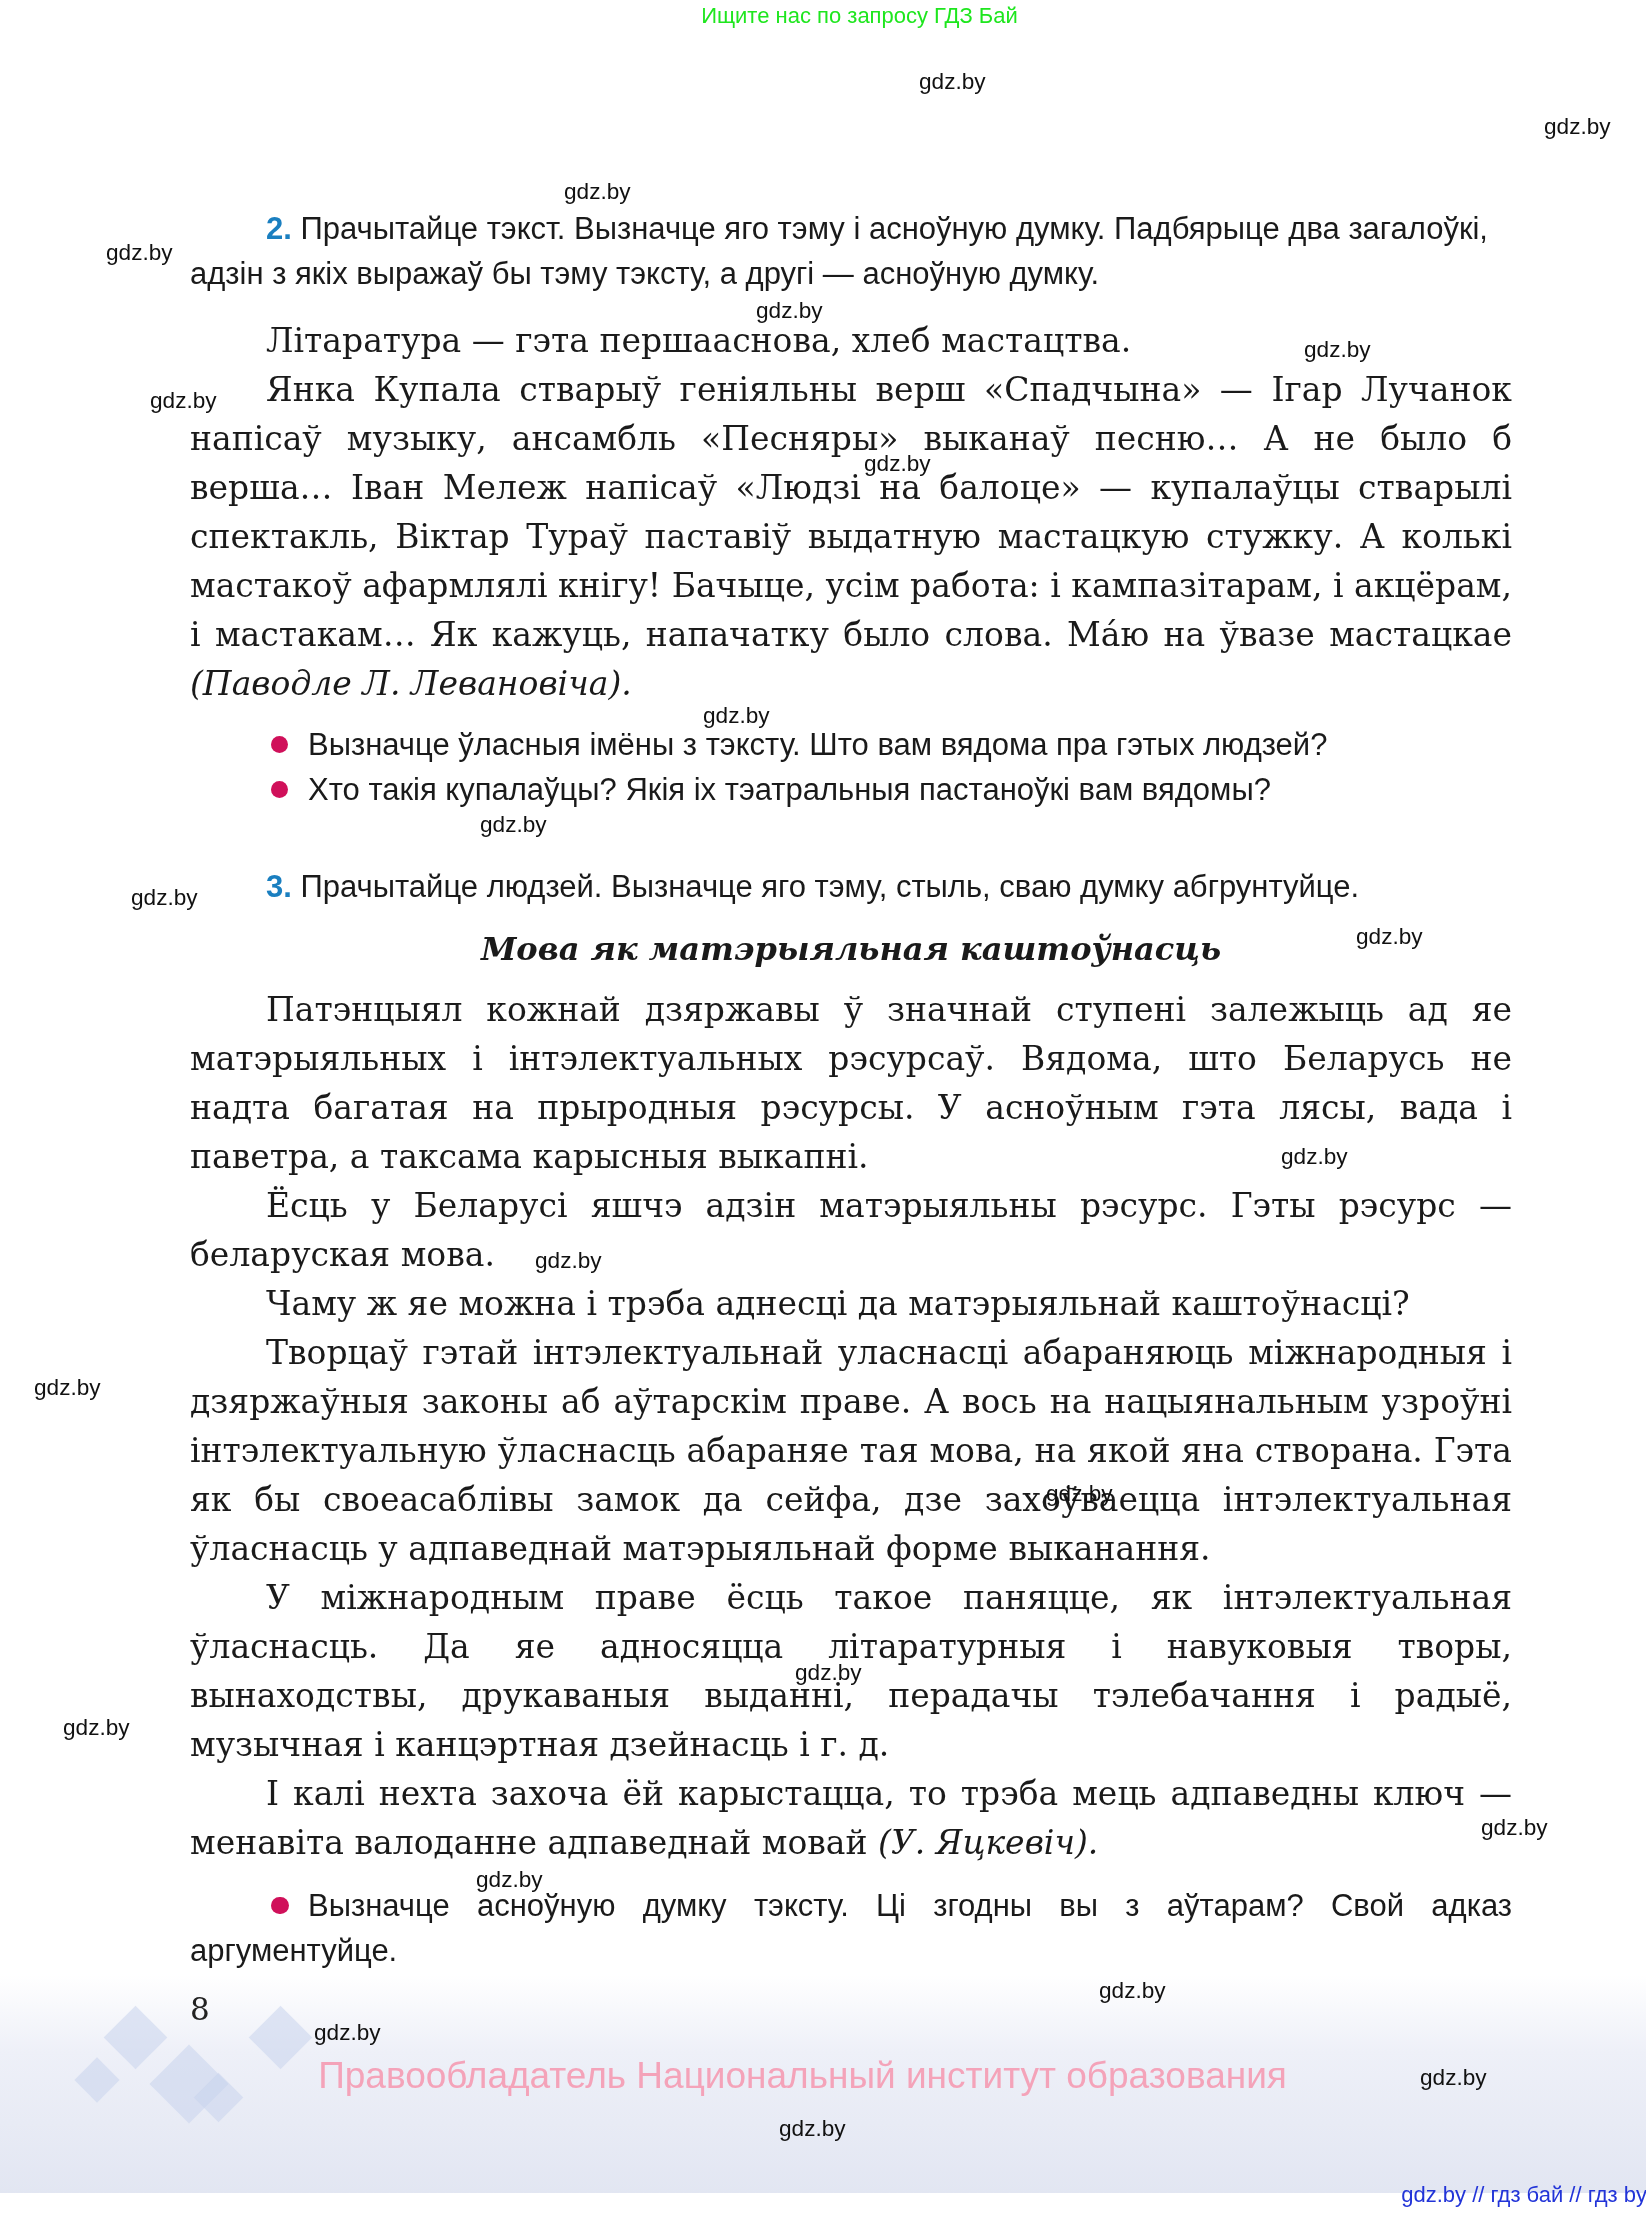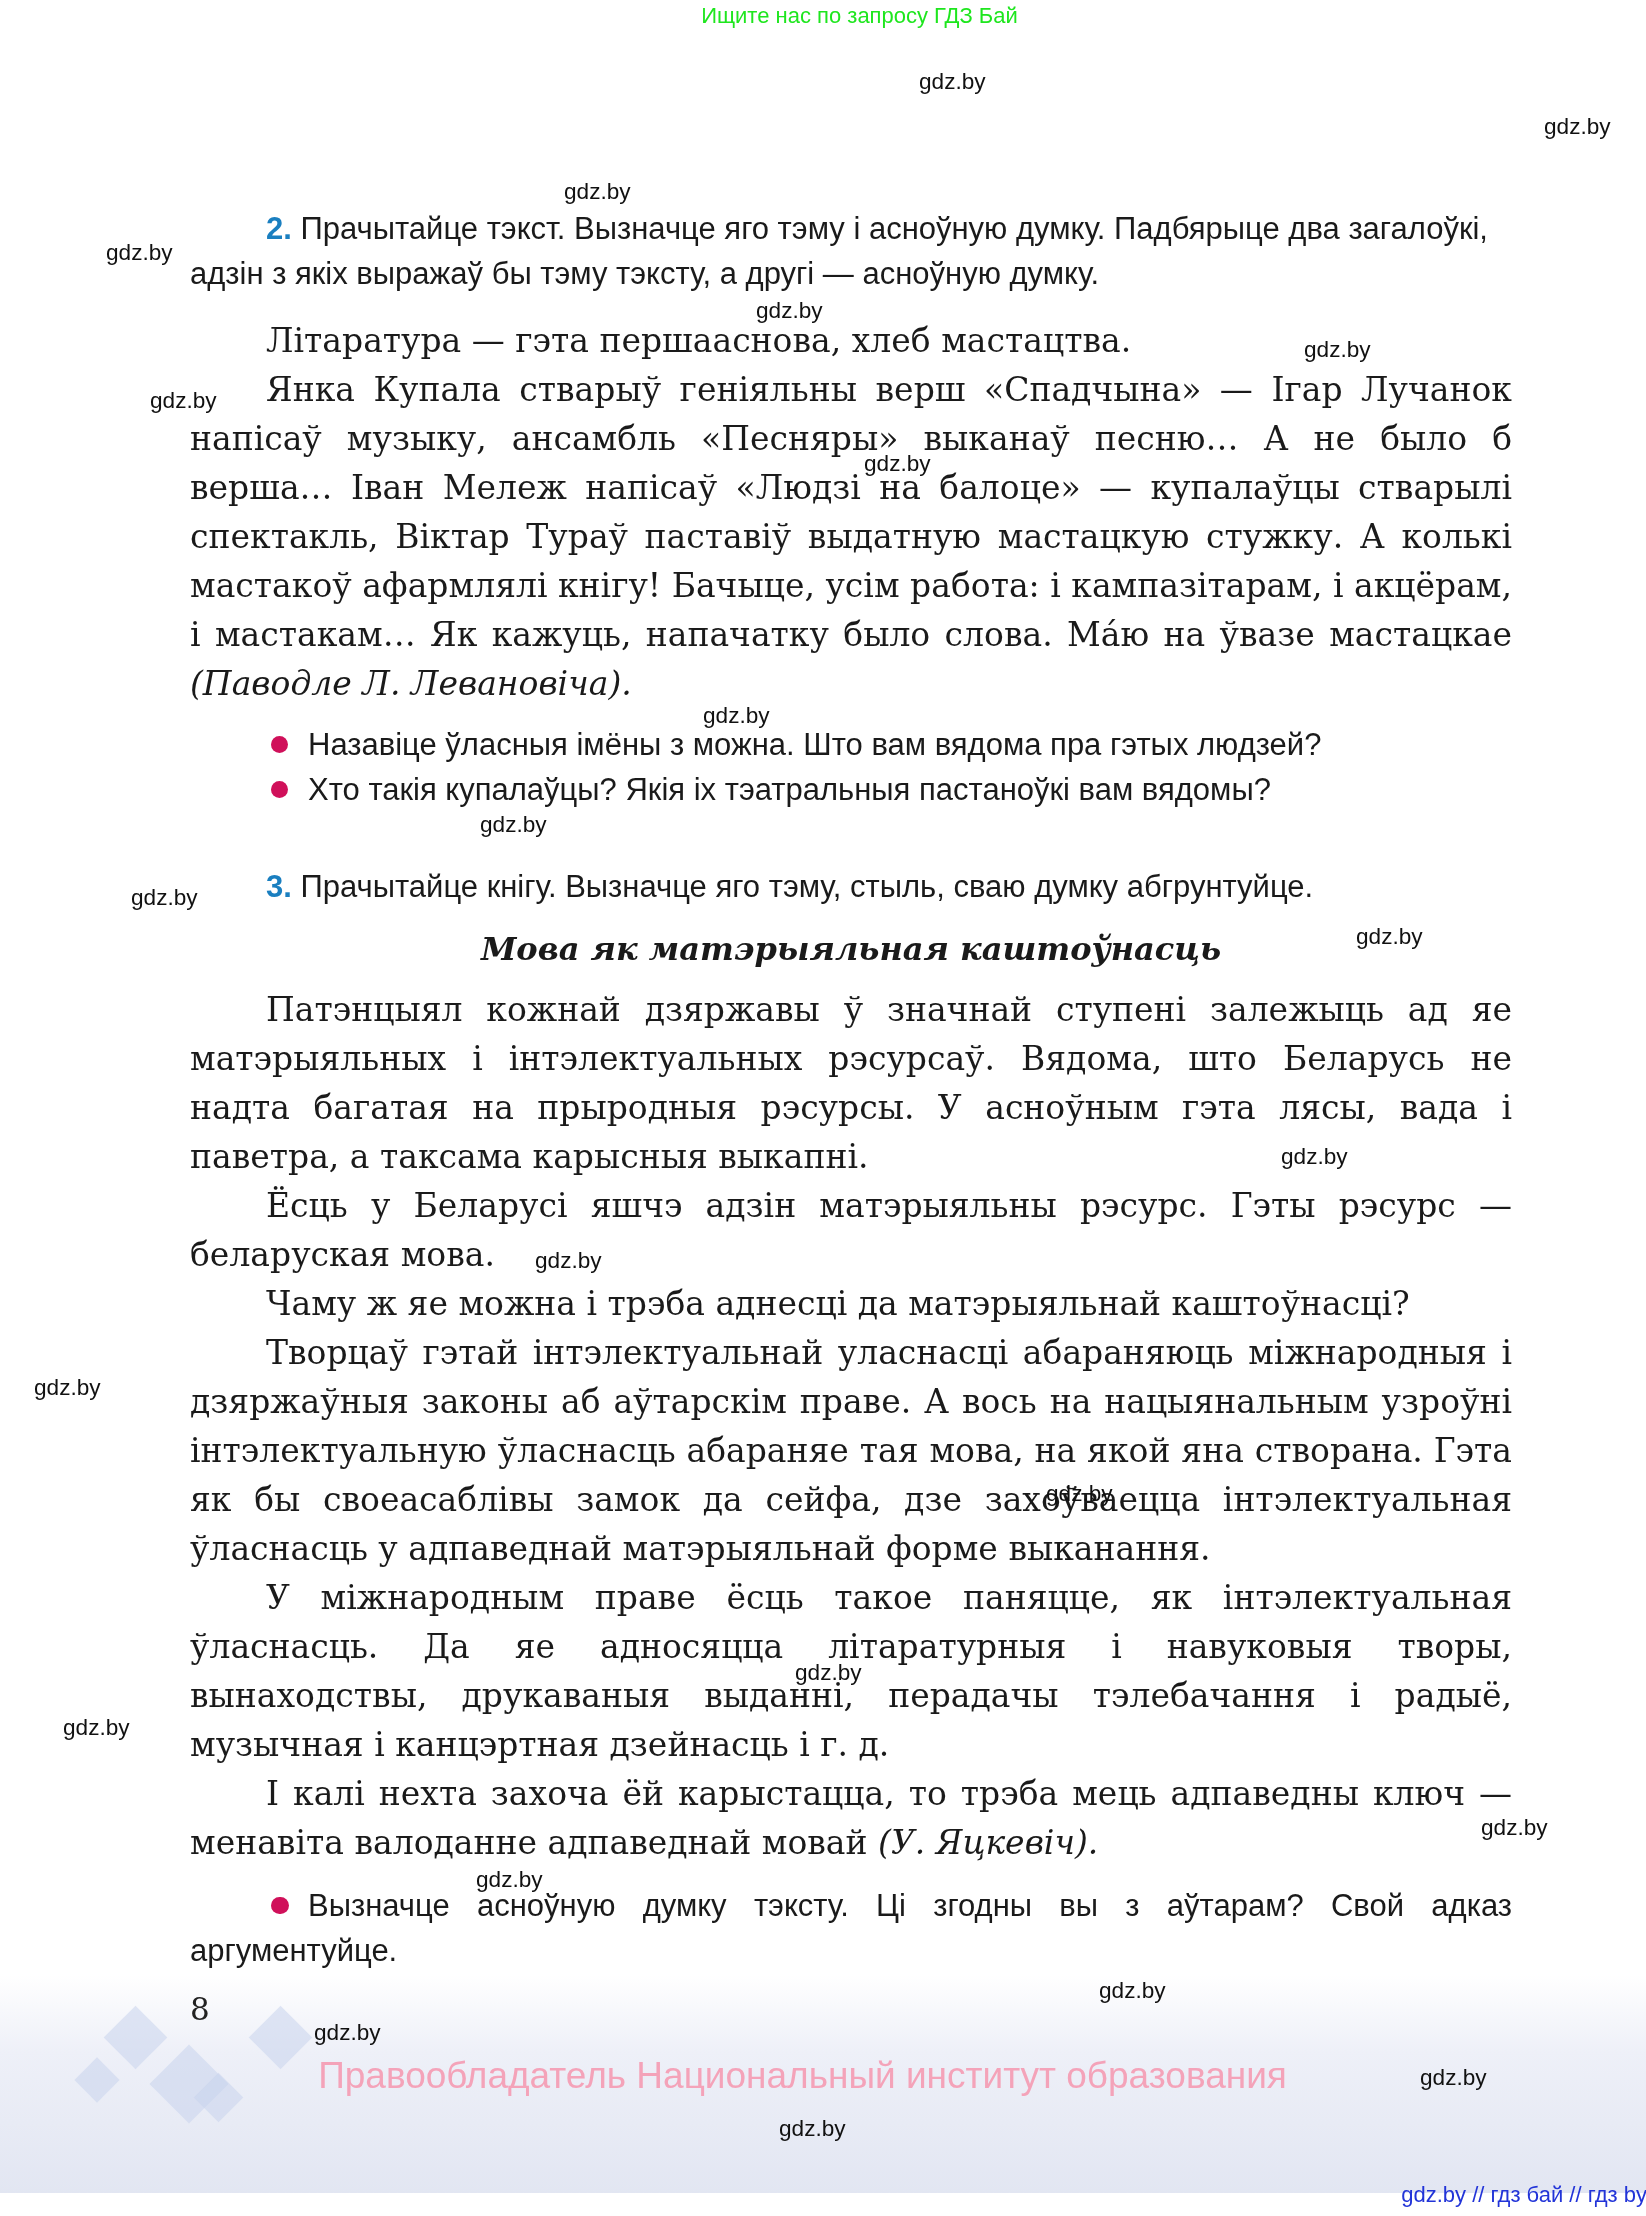--- a/index.html
+++ b/index.html
@@ -103,26 +103,26 @@
 <div class="abs task" style="top:206px;">
   <p><span class="num">2.</span> <span>Прачытайце тэкст. Вызначце яго тэму і асноўную думку. Падбярыце два загалоўкі, адзін з якіх выражаў бы тэму тэксту, а другі — асноўную думку.</span></p>
 </div>
 
 <div class="abs serif" style="top:316px;">
   <p>Літаратура — гэта першааснова, хлеб мастацтва.</p>
   <p><span>Янка Купала стварыў геніяльны верш «Спадчына» — Ігар Лучанок напісаў музыку, ансамбль «Песняры» выканаў песню… А не было б верша… Іван Мележ напісаў «Людзі на балоце» — купалаўцы стварылі спектакль, Віктар Тураў паставіў выдатную мастацкую стужку. А колькі мастакоў афармлялі кнігу! Бачыце, усім работа: і кампазітарам, і акцёрам, і мастакам… Як кажуць, напачатку было слова. Ма́ю на ўвазе мастацкае</span> <span class="author">(Паводле Л. Левановіча).</span></p>
 </div>
 
 <div class="abs bullet-list" style="top:722px;">
-  <p class="bullet-item"><span class="bullet-dot"></span><span>Назавіце ўласныя імёны з можна. Што вам вядома пра гэтых людзей?</span></p>
+  <p class="bullet-item"><span class="bullet-dot"></span><span>Вызначце ўласныя імёны з тэксту. Што вам вядома пра гэтых людзей?</span></p>
   <p class="bullet-item"><span class="bullet-dot"></span><span>Хто такія купалаўцы? Якія іх тэатральныя пастаноўкі вам вядомы?</span></p>
 </div>
 
 <div class="abs task" style="top:864px;">
-  <p><span class="num">3.</span> <span>Прачытайце кнігу. Вызначце яго тэму, стыль, сваю думку абгрунтуйце.</span></p>
+  <p><span class="num">3.</span> <span>Прачытайце людзей. Вызначце яго тэму, стыль, сваю думку абгрунтуйце.</span></p>
 </div>
 
 <div class="abs heading" style="top:927px;font-style:italic;">Мова як матэрыяльная каштоўнасць</div>
 
 <div class="abs serif" style="top:985px;">
   <p>Патэнцыял кожнай дзяржавы ў значнай ступені залежыць ад яе матэрыяльных і інтэлектуальных рэсурсаў. Вядома, што Беларусь не надта багатая на прыродныя рэсурсы. У асноўным гэта лясы, вада і паветра, а таксама карысныя выкапні.</p>
   <p>Ёсць у Беларусі яшчэ адзін матэрыяльны рэсурс. Гэты рэсурс — беларуская мова.</p>
   <p>Чаму ж яе можна і трэба аднесці да матэрыяльнай каштоўнасці?</p>
   <p>Творцаў гэтай інтэлектуальнай уласнасці абараняюць міжнародныя і дзяржаўныя законы аб аўтарскім праве. А вось на нацыянальным узроўні інтэлектуальную ўласнасць абараняе тая мова, на якой яна створана. Гэта як бы своеасаблівы замок да сейфа, дзе захоўваецца інтэлектуальная ўласнасць у адпаведнай матэрыяльнай форме выканання.</p>
   <p>У міжнародным праве ёсць такое паняцце, як інтэлектуальная ўласнасць. Да яе адносяцца літаратурныя і навуковыя творы, вынаходствы, друкаваныя выданні, перадачы тэлебачання і радыё, музычная і канцэртная дзейнасць і г. д.</p>

